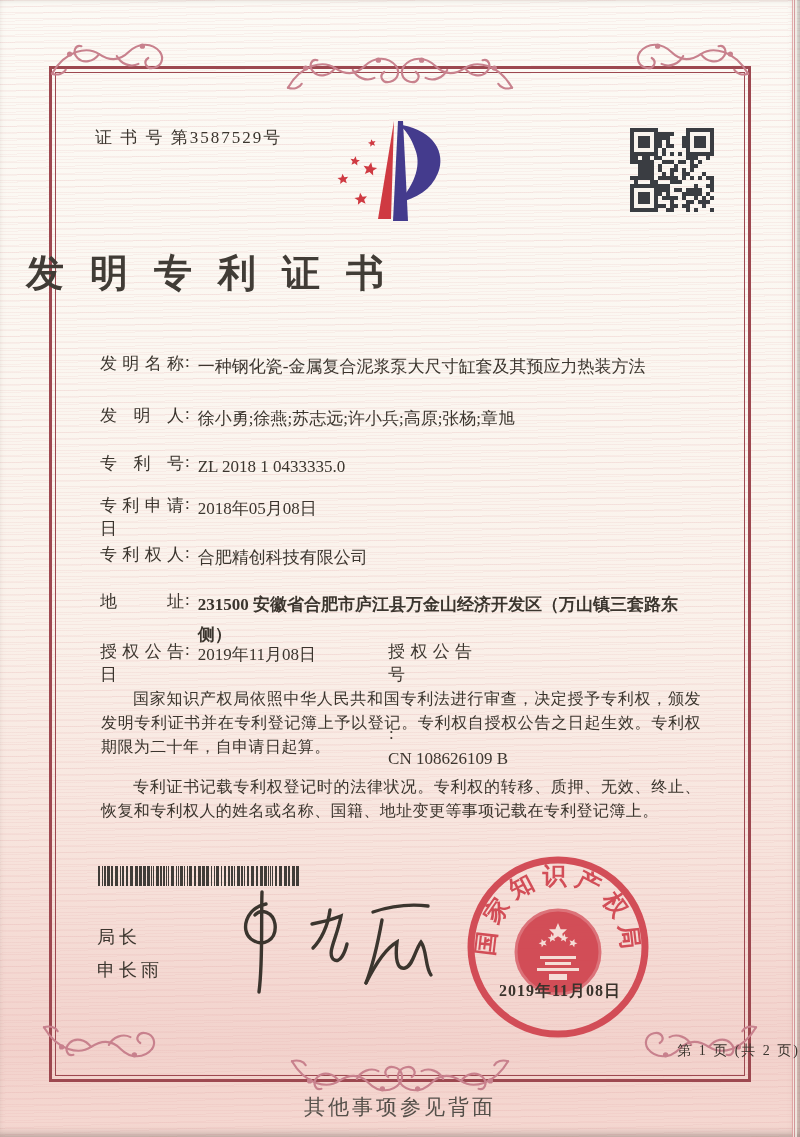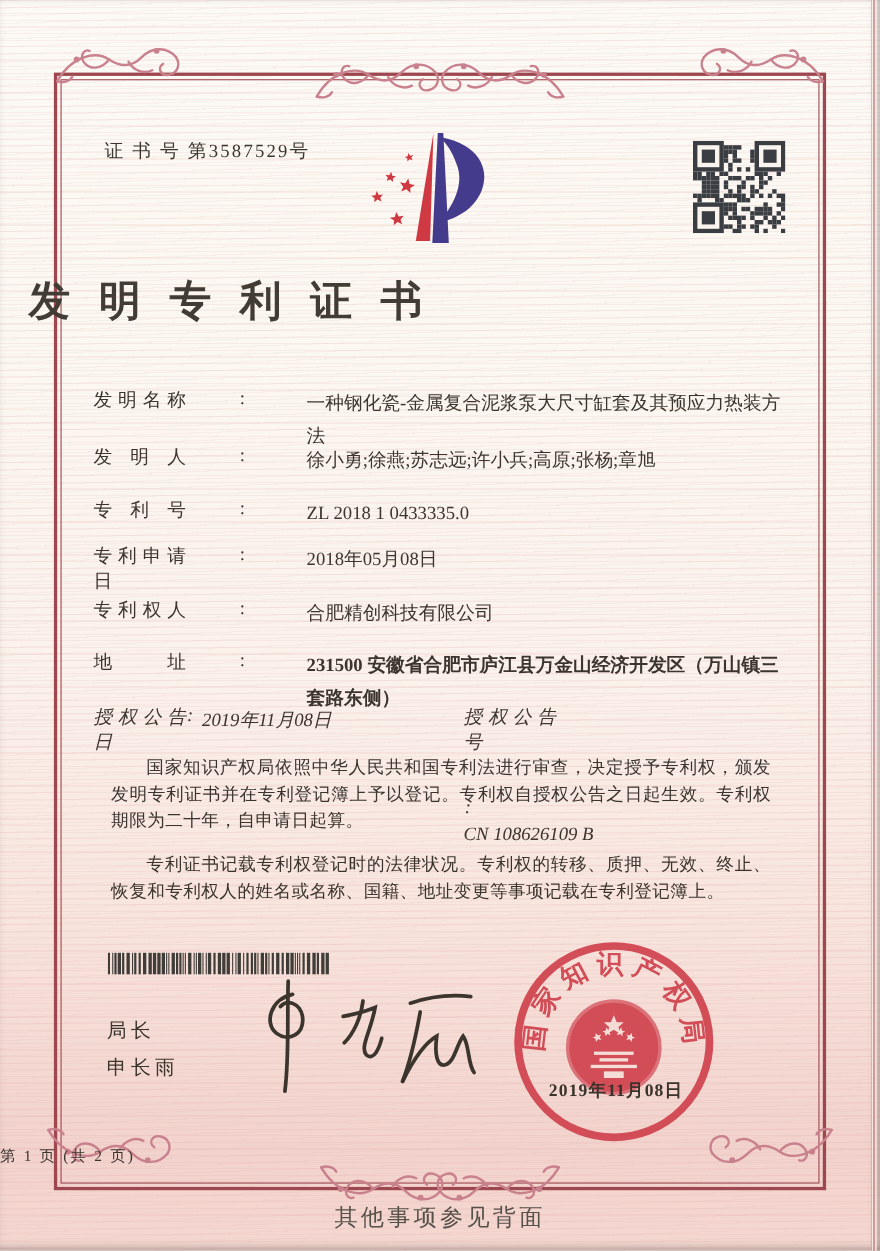--- a/index.html
+++ b/index.html
@@ -20,38 +20,38 @@
     background:repeating-linear-gradient(90deg,#dd9a9d 0 1px,#f6efe8 1px 2px,#cf8b90 2px 3px,#f6efe8 3px 5px);opacity:.8;}
   .frame{
     position:absolute;left:55px;right:55px;top:72px;bottom:61px;
     border:1px solid #9d4850;outline:3px solid #9d4850;outline-offset:3px;
   }
   .cert-no{position:absolute;left:95px;top:126px;font-size:17px;letter-spacing:2px;}
   .logo{position:absolute;left:328px;top:114px;width:160px;height:122px;}
   .qr{position:absolute;left:630px;top:128px;width:84px;height:84px;}
   .title{position:absolute;left:0;right:0;top:248px;text-align:left;
     font-size:38px;font-weight:bold;letter-spacing:26px;text-indent:26px;color:#413c36;}
-  .frow{position:absolute;left:85px;width:630px;display:flex;align-items:flex-start;font-size:17px;gap:48px;}
+  .frow{position:absolute;left:100px;width:630px;display:flex;align-items:flex-start;font-size:17px;}
   .flabel{display:inline-block;width:84px;text-align:justify;text-align-last:justify;flex:0 0 84px;}
   .fcolon{margin:0 8px 0 1px;}
   .fvalue{line-height:30px;}
   .addr .fvalue{width:500px;font-weight:bold;}
   .grant{display:flex;}
-  .gpair{display:flex;font-style:italic;}
+  .gpair{display:flex;}
   .gpair+.gpair{margin-left:72px;flex-direction:column;}
   .paras{position:absolute;left:85px;top:671px;width:632px;font-size:16px;line-height:24px;
     text-align:justify;letter-spacing:.4px;color:#3a342d;}
   .paras p{margin:16px;text-indent:2em;}
   .barcode{position:absolute;left:98px;top:866px;width:204px;height:20px;}
   .director{position:absolute;left:97px;top:921px;font-size:18px;letter-spacing:4px;line-height:33px;}
   .signature{position:absolute;left:210px;top:882px;width:235px;height:118px;}
   .seal{position:absolute;left:463px;top:852px;width:190px;height:190px;opacity:.92;}
   .seal-date{position:absolute;left:480px;top:981px;width:160px;text-align:center;
     font-size:16px;letter-spacing:1px;color:#3a332c;font-weight:bold;}
-  .page-num{position:absolute;left:0;right:0;top:1042px;text-align:left;font-size:14px;letter-spacing:2px;}
+  .page-num{position:absolute;left:0;right:0;top:1042px;text-align:right;font-size:14px;letter-spacing:2px;}
   .back-note{position:absolute;left:0;right:0;top:1093px;text-align:center;font-size:21px;
     letter-spacing:3px;color:#55504a;}
   .orn{position:absolute;width:118px;height:55px;}
   svg{display:block;}
 </style>
 </head>
 <body>
 
 <div class="page">
 

